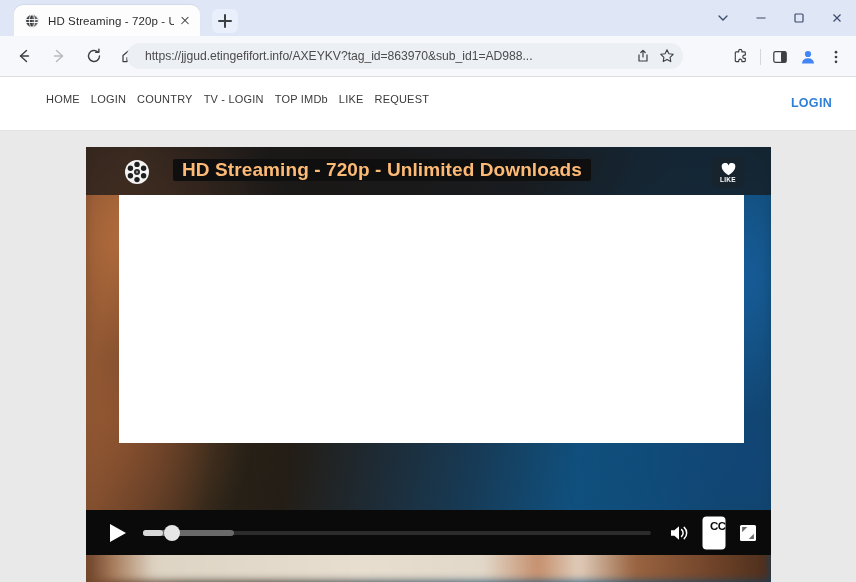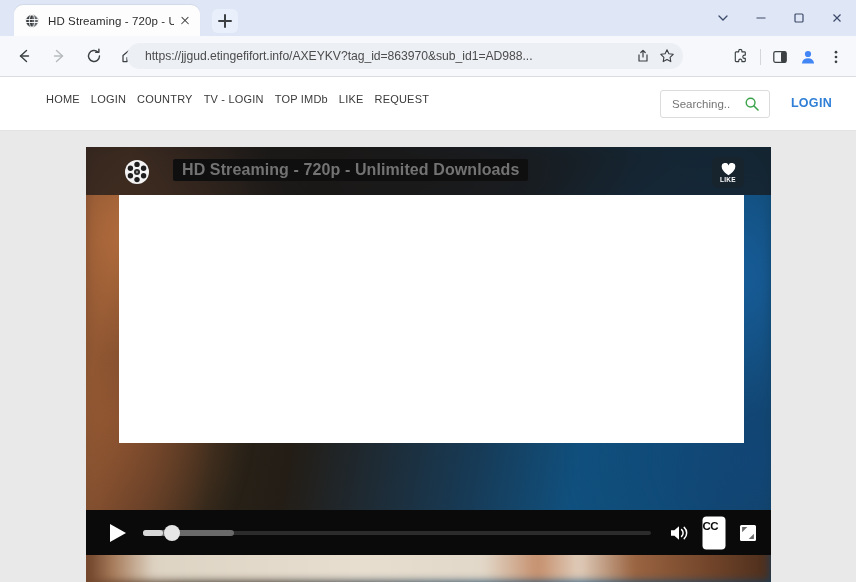--- a/index.html
+++ b/index.html
@@ -148,21 +148,21 @@
     filter: blur(5px);
   }
   .player-topbar {
     position: absolute; left: 0; top: 0; width: 685px; height: 48px;
     background: rgba(22,22,24,.72);
   }
   .reel-icon { position: absolute; left: 38px; top: 12px; width: 26px; height: 26px; }
   .player-title {
     position: absolute; left: 87px; top: 12px; height: 22px;
     background: #0f0f10; padding: 2px 9px 3px 9px; border-radius: 2px;
-    font-size: 16px; color: #737373; letter-spacing: .1px; font-weight: bold;
+    font-size: 19px; color: #fdba74; letter-spacing: .1px; font-weight: bold;
     font-family: "Liberation Sans Narrow", "Liberation Sans", sans-serif;
     line-height: 17px; white-space: nowrap;
   }
   .like-btn {
     position: absolute; right: 27px; top: 10px; width: 32px; height: 31px;
     background: #17242e; border-radius: 6px;
     display: flex; flex-direction: column; align-items: center; justify-content: center; gap: 1px;
   }
   .like-heart { width: 15px; height: 13px; }
   .like-label { font-size: 6.5px; color: #fff; letter-spacing: .3px; font-weight: bold; }
@@ -198,21 +198,21 @@
   .prog-handle {
     position: absolute; left: 4.2%; top: 15px; width: 16px; height: 16px;
     background: #e6e6e6; border-radius: 50%;
   }
   .ctrl-btn { width: 34px; height: 45px; position: relative; flex: 0 0 34px; }
   .ctrl-btn svg, .ctrl-btn .ccbox {
     position: absolute; left: 50%; top: 50%; transform: translate(-50%,-50%);
   }
   .ccbox {
     width: 23px; height: 33px; background: #fff; border-radius: 4px;
-    color: #0a0a0a; font-size: 11.5px; font-weight: bold; text-align: left;
+    color: #0a0a0a; font-size: 11.5px; font-weight: bold; text-align: right;
     line-height: 18px; letter-spacing: -.5px;
     font-family: "Liberation Sans", sans-serif;
   }
   .ctrl-spacer { flex: 0 0 6px; }
 </style>
 </head>
 <body>
 
 <div id="app">
 
@@ -334,29 +334,20 @@
       <div class="site-nav">
         <span class="nav-item">HOME</span>
         <span class="nav-item">LOGIN</span>
         <span class="nav-item">COUNTRY</span>
         <span class="nav-item">TV - LOGIN</span>
         <span class="nav-item">TOP IMDb</span>
         <span class="nav-item">LIKE</span>
         <span class="nav-item">REQUEST</span>
       </div>
 
-      <div class="search-wrap">
-        <input class="search-input" type="text" placeholder="Searching.." style="">
-        <span class="search-icon">
-          <svg width="16" height="16" viewBox="0 0 16 16">
-            <circle cx="6.6" cy="6.6" r="4.4" stroke="#3aa34a" stroke-width="1.4" fill="none"></circle>
-            <path d="M10 10l4 4" stroke="#3aa34a" stroke-width="1.6" stroke-linecap="round"></path>
-          </svg>
-        </span>
-      </div>
 
       <span class="login-link">LOGIN</span>
     </div>
 
     <div class="player">
       <div class="player-backdrop-blur"></div>
       <div class="player-bottom-wash"></div>
 
       <div class="player-topbar">
         <span class="reel-icon">

